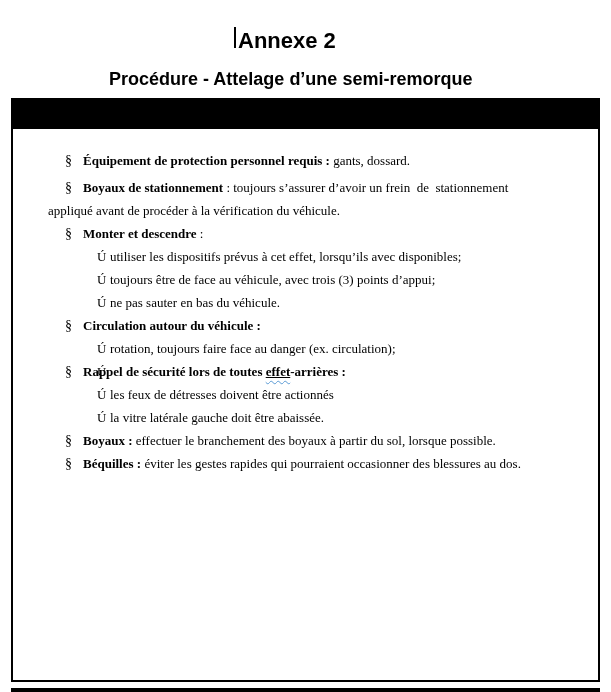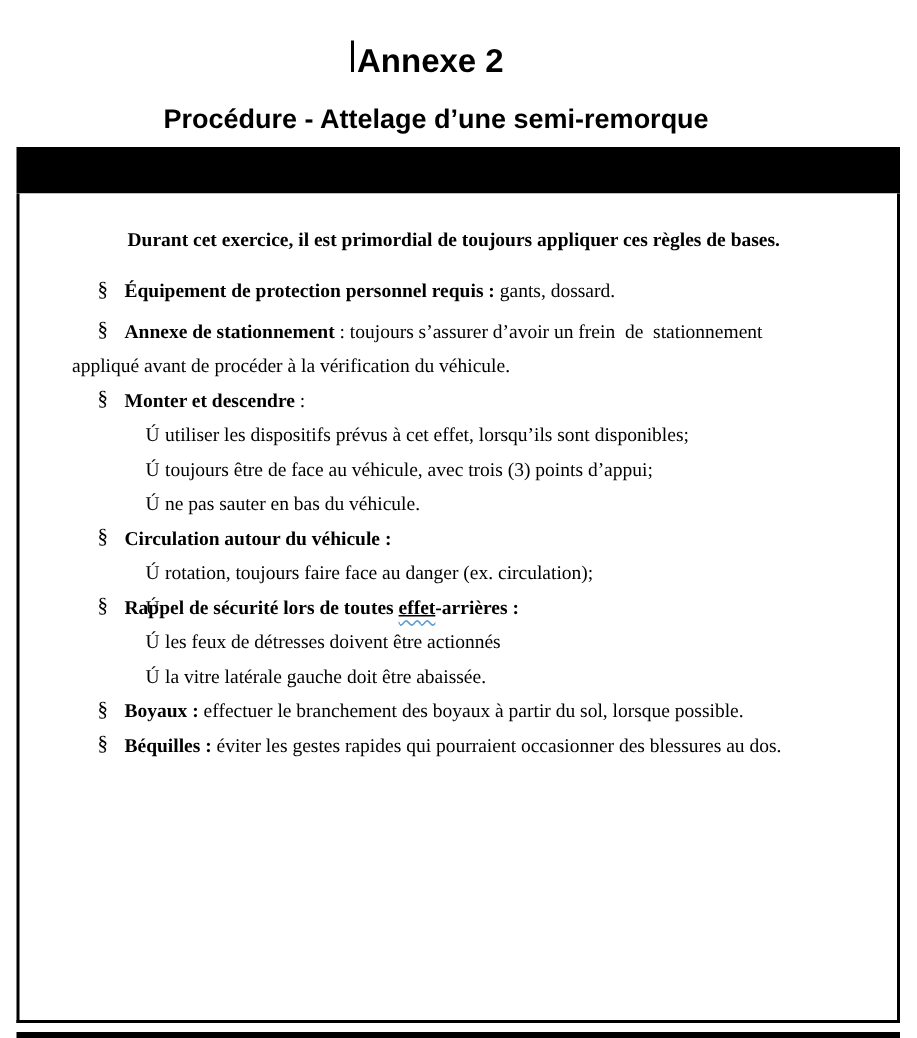--- a/index.html
+++ b/index.html
@@ -68,40 +68,39 @@
   <div class="h1">Annexe 2</div>
   <div class="h2">Procédure - Attelage d’une semi-remorque</div>
 
   <div class="tbl">
     <div class="banner">
       <span>Santé sécurité</span>
     </div>
 
     <div class="tbody">
 
-      <p class="intro pre">Durant cet exercice, il est primordial de toujours appliquer ces règles de bases.</p>
 
       <div class="li sp">
         <span class="mark">§</span>
         <span class="b pre">Équipement de protection personnel requis :</span><span class="pre"> gants, dossard.</span>
       </div>
 
       <div class="li">
         <span class="mark">§</span>
-        <span class="b pre">Annexe de stationnement</span><span class="pre"> : toujours s’assurer d’avoir un frein  de  stationnement</span>
+        <span class="b pre">Boyaux de stationnement</span><span class="pre"> : toujours s’assurer d’avoir un frein  de  stationnement</span>
       </div>
       <div class="cont pre">appliqué avant de procéder à la vérification du véhicule.</div>
 
       <div class="li">
         <span class="mark">§</span>
         <span class="b pre">Monter et descendre</span><span class="pre"> :</span>
       </div>
       <div class="sub">
         <span class="mark2">Ú</span>
-        <span class="pre">utiliser les dispositifs prévus à cet effet, lorsqu’ils sont disponibles;</span>
+        <span class="pre">utiliser les dispositifs prévus à cet effet, lorsqu’ils avec disponibles;</span>
       </div>
       <div class="sub">
         <span class="mark2">Ú</span>
         <span class="pre">toujours être de face au véhicule, avec trois (3) points d’appui;</span>
       </div>
       <div class="sub">
         <span class="mark2">Ú</span>
         <span class="pre">ne pas sauter en bas du véhicule.</span>
       </div>
 

